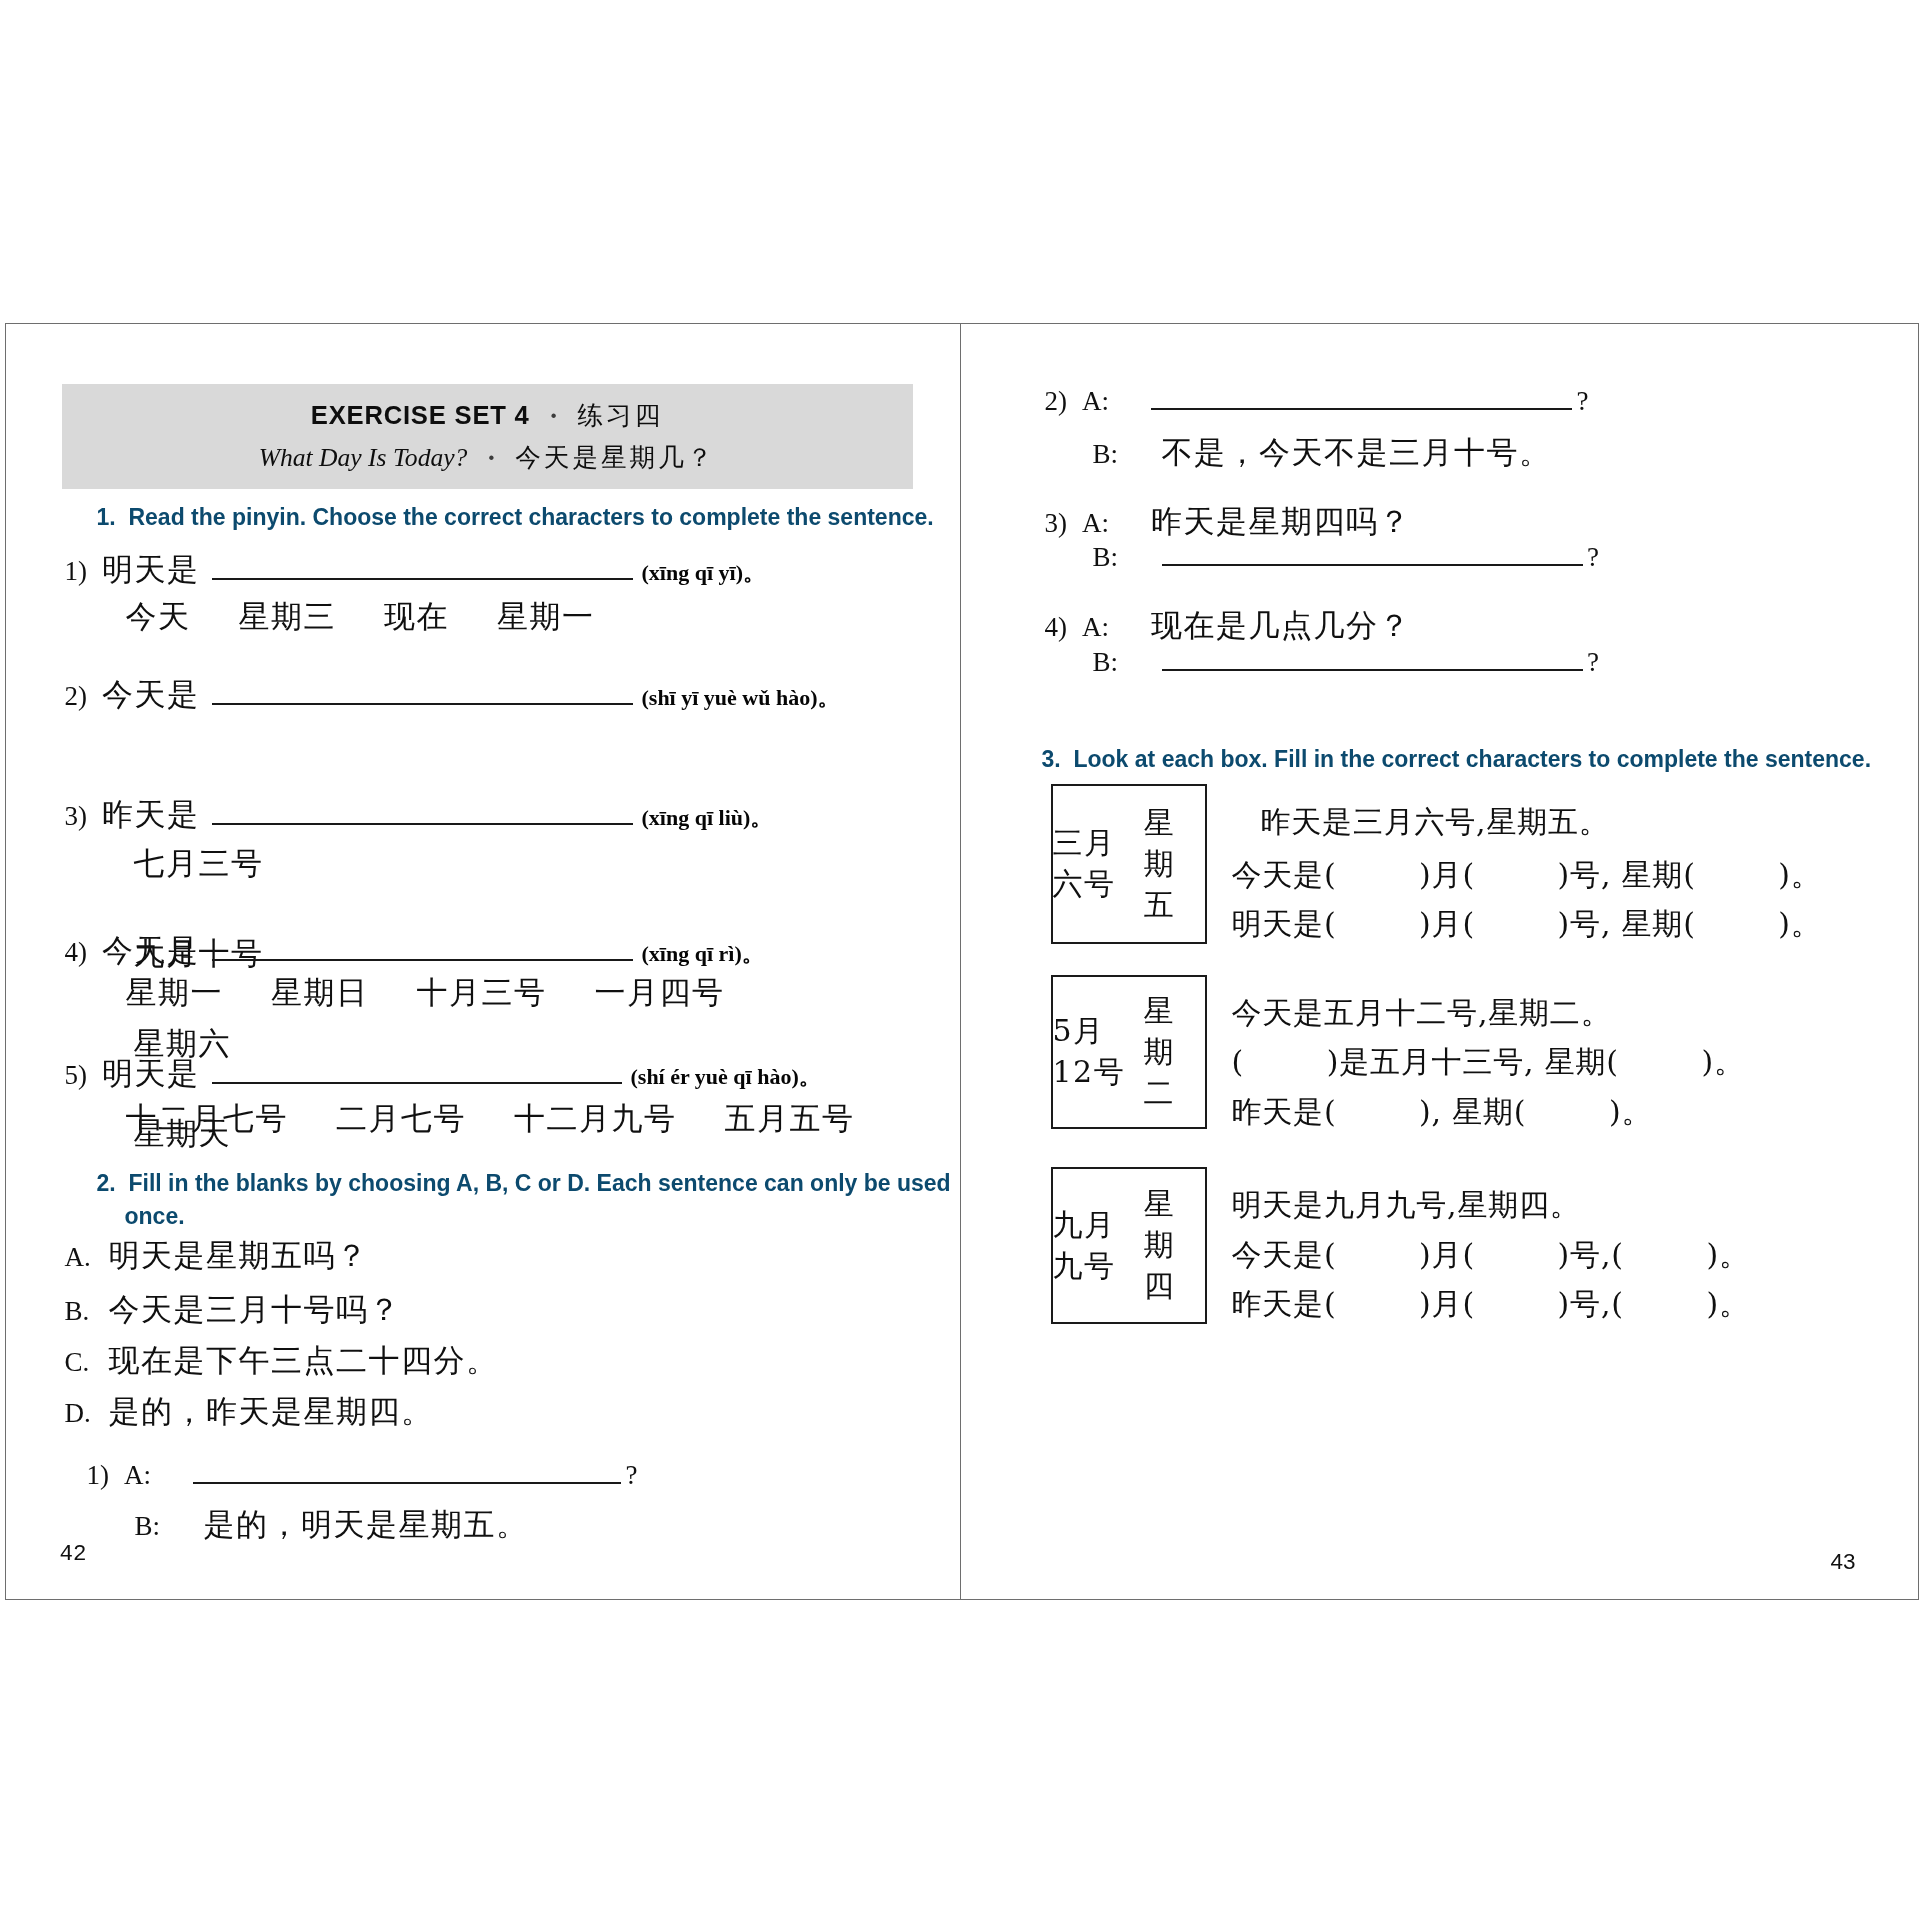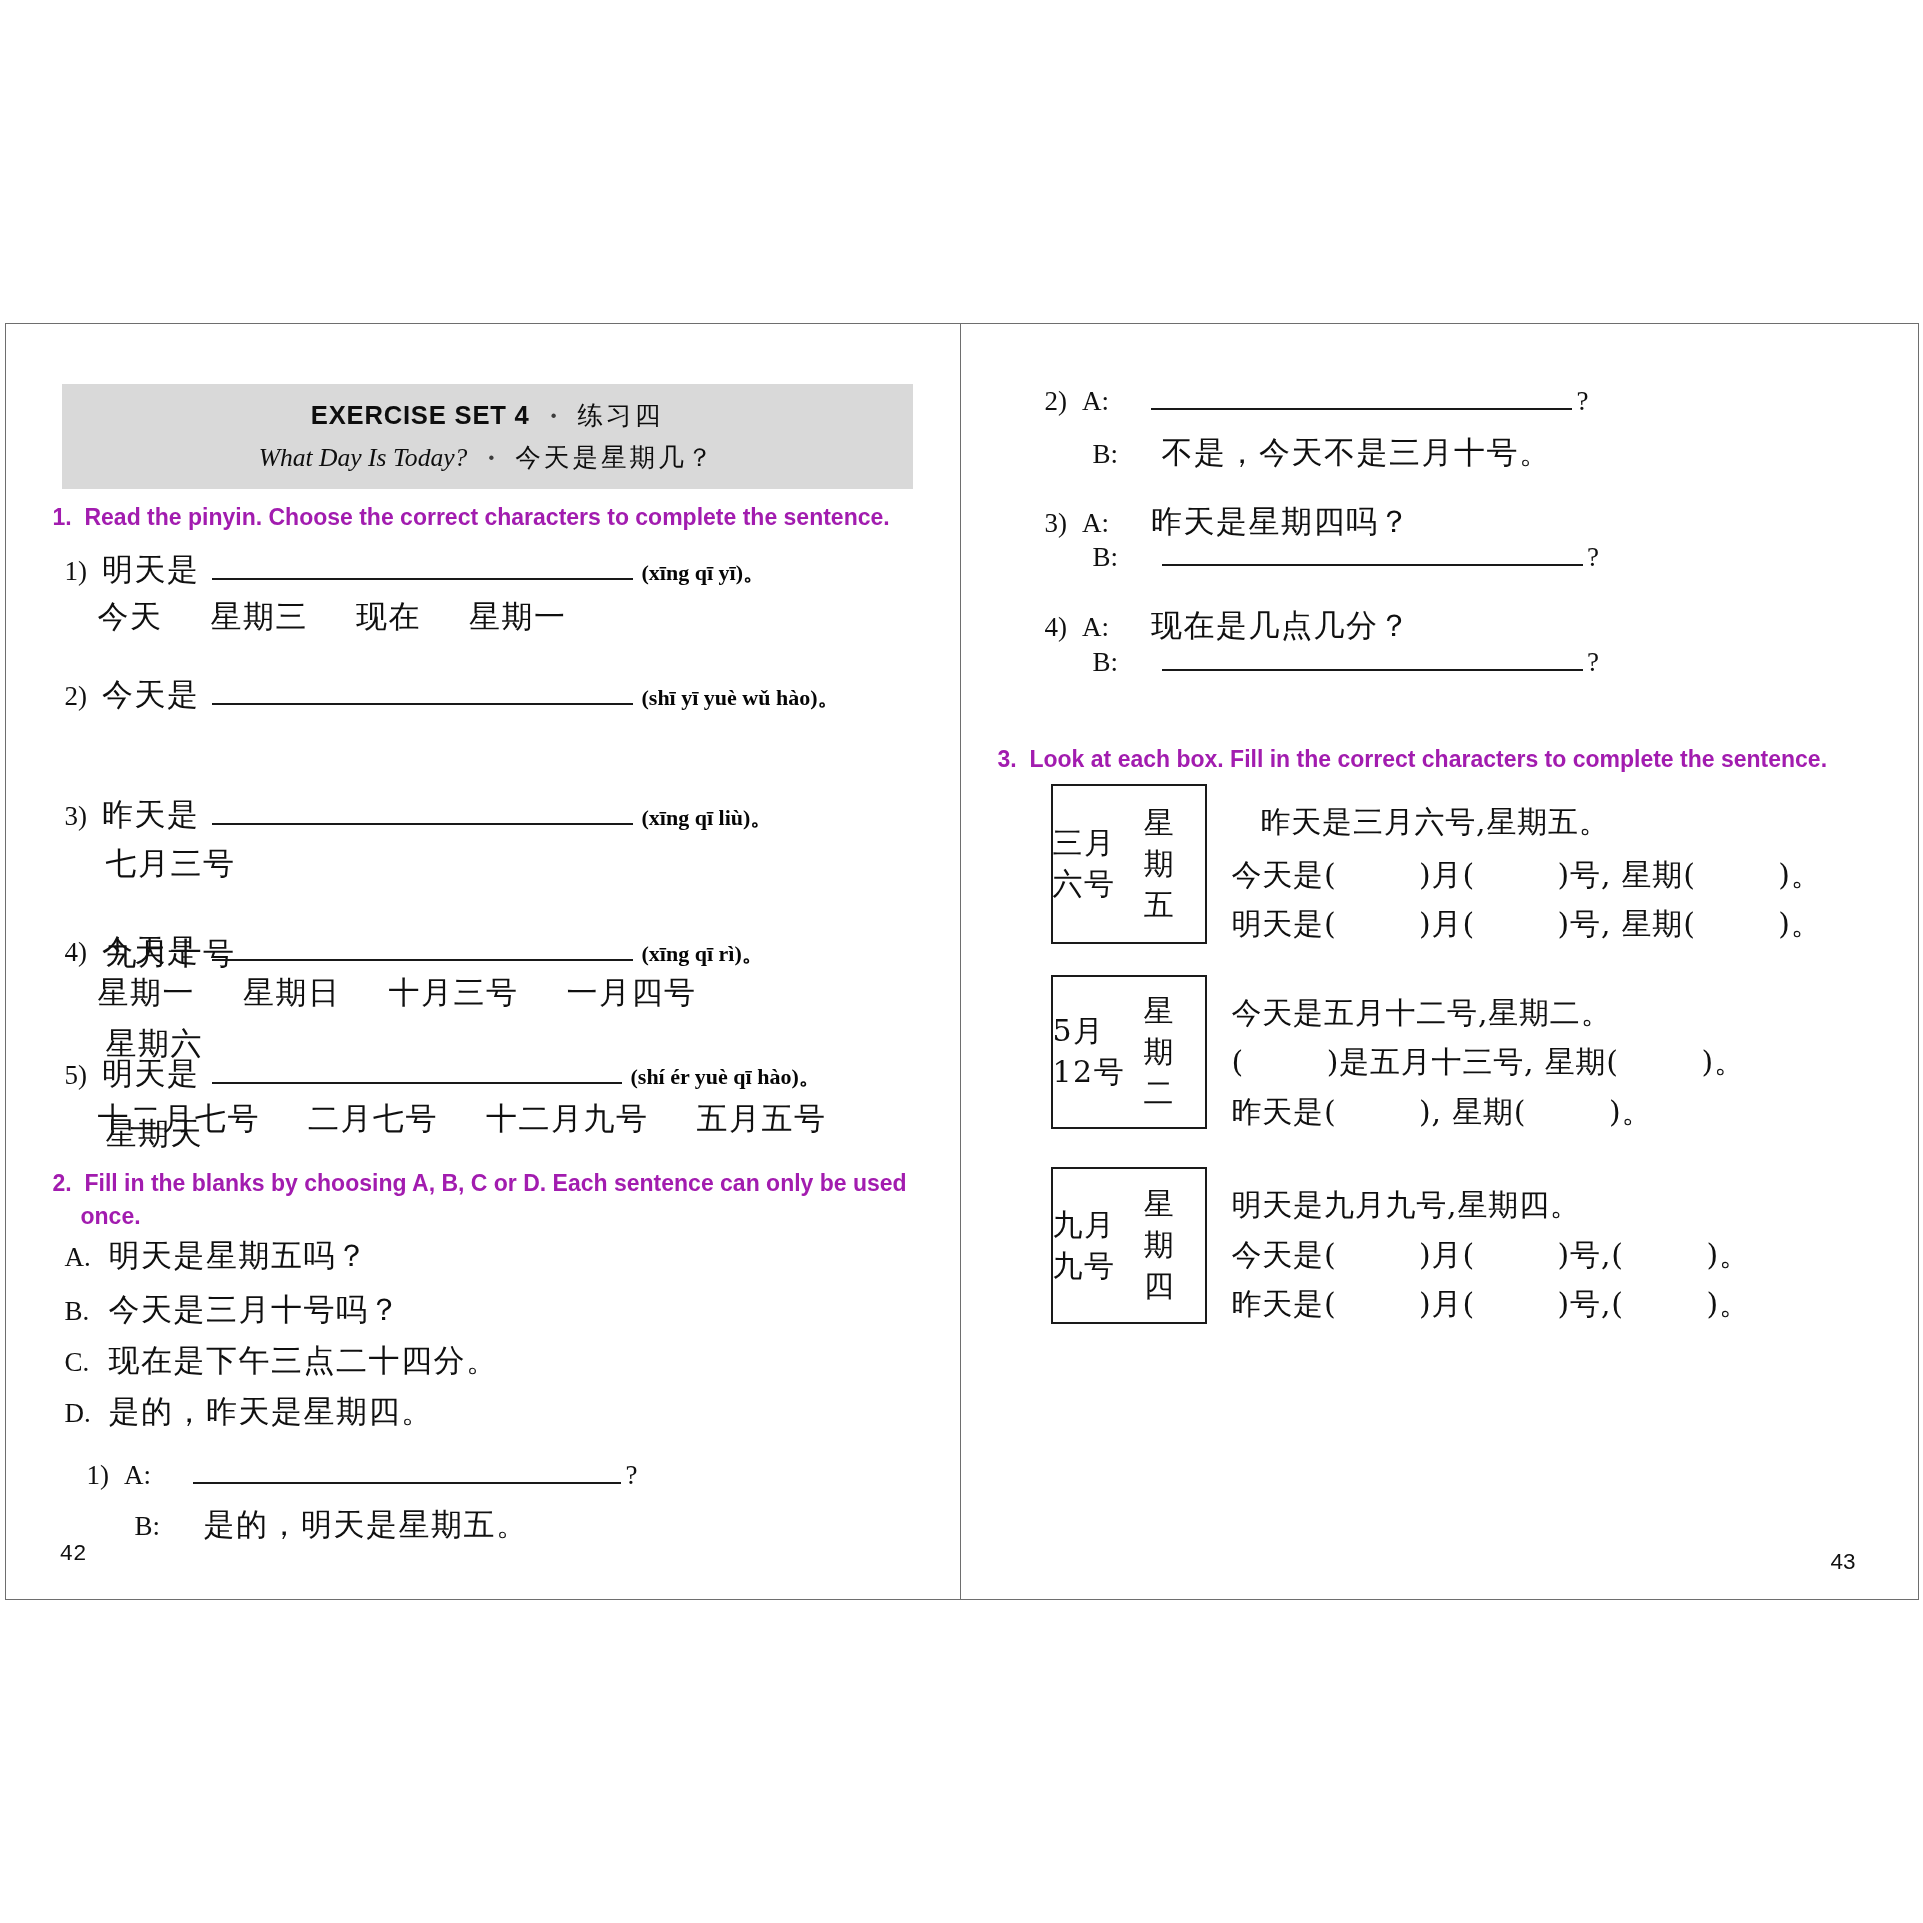--- a/index.html
+++ b/index.html
@@ -7,30 +7,30 @@
   [data-bind]{white-space:pre-wrap;}
   .abs{position:absolute;}
   .spread{position:absolute;left:4.5px;top:323px;width:1912px;height:1275px;border:1.5px solid #6e6e6e;background:#fff;}
   .divider{position:absolute;left:954px;top:0;width:1.5px;height:100%;background:#6e6e6e;}
   .hdr{position:absolute;left:56px;top:60px;width:851px;height:105px;background:#d9d9d9;display:flex;flex-direction:column;align-items:center;justify-content:center;gap:7.5px;}
   .hdr-row{display:flex;align-items:baseline;}
   .hdr-title{font:bold 25.6px "Liberation Sans",sans-serif;letter-spacing:0.8px;color:#0e0e0e;}
   .hdr-zh{font:25.6px "DejaVu Serif",serif;color:#0e0e0e;letter-spacing:3px;}
   .hdr-sub-en{font:italic 25.6px "Liberation Serif",serif;color:#0e0e0e;}
   .bullet{font-size:16.5px;color:#3c3c3c;margin:0 21px;position:relative;top:-3px;}
-  .en{font:bold 23px "Liberation Sans",sans-serif;color:#a21caf;}
+  .en{font:bold 23px "Liberation Sans",sans-serif;color:#0c4a6e;margin-left:44px;}
   .zh{font:31px "DejaVu Serif",serif;color:#101010;letter-spacing:1.5px;white-space:pre;}
   .zh40{font:30px "DejaVu Serif",serif;color:#101010;letter-spacing:0.8px;white-space:pre;}
   .num{font:27px "Liberation Serif",serif;color:#101010;margin-right:15px;}
   .pinyin{font:bold 22px "Liberation Serif",serif;color:#060606;letter-spacing:0;margin-left:9px;}
   .blank{display:inline-block;border-bottom:2.3px solid #191919;}
   .w560{width:421px;}
   .w545{width:410px;}
   .qm{font:27px "Liberation Serif",serif;color:#101010;margin-left:4.5px;}
-  .opts{display:flex;gap:48px;}
+  .opts{display:flex;gap:48px;margin-left:28px;}
   .line{position:absolute;display:flex;align-items:baseline;}
   .choice-lbl{display:inline-block;width:44px;font:27px "Liberation Serif",serif;}
   .dlg-lbl{display:inline-block;width:69px;font:27px "Liberation Serif",serif;}
   .pagenum{font:22.5px "Liberation Sans",sans-serif;color:#111;}
   .sbox{position:absolute;width:152px;border:2.3px solid #1a1a1a;display:flex;flex-direction:row;align-items:center;justify-content:center;gap:10.5px;background:#fff;}
   .sbox span{font:30px "DejaVu Serif",serif;letter-spacing:1.5px;color:#101010;}
 </style>
 </head>
 <body>
 

